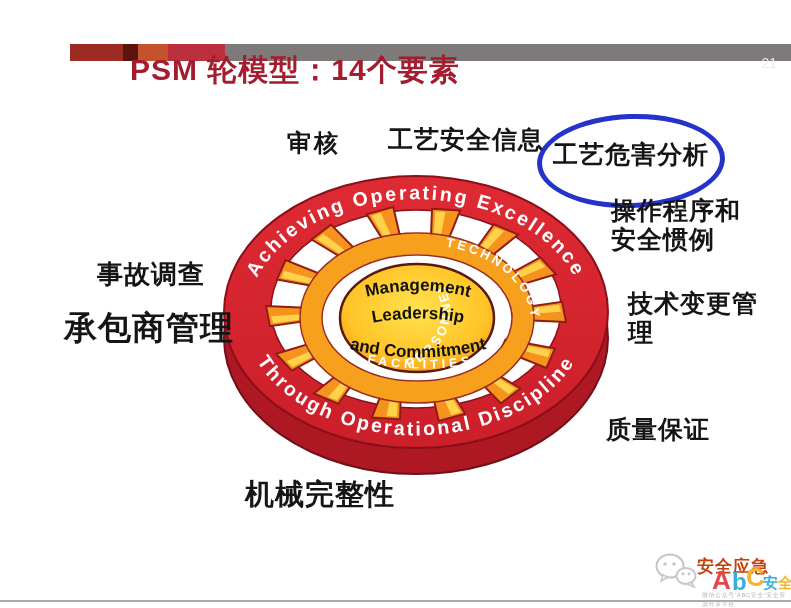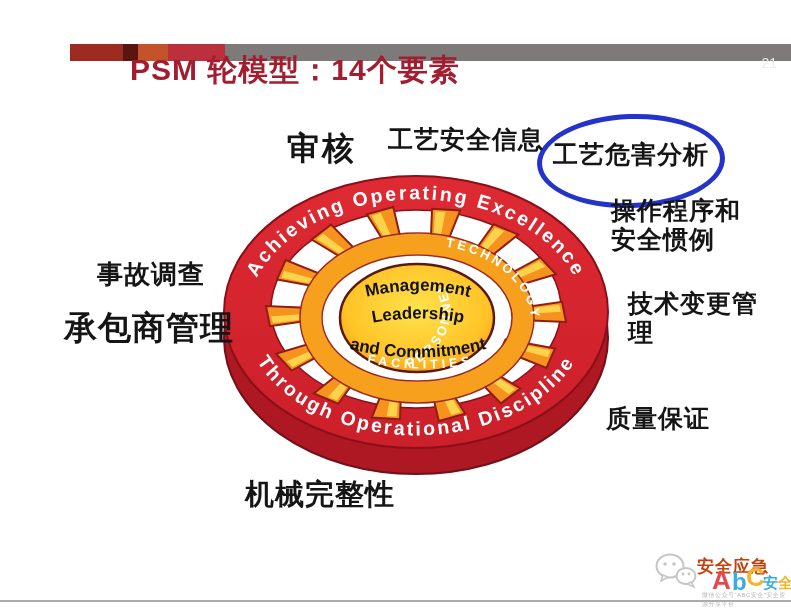--- a/index.html
+++ b/index.html
@@ -175,30 +175,30 @@
     <text class="hub-text" font-size="17">
       <textPath href="#arcHub2" xlink:href="#arcHub2" startOffset="50%" text-anchor="middle">Leadership</textPath>
     </text>
     <text class="hub-text" font-size="17">
       <textPath href="#arcHub3" xlink:href="#arcHub3" startOffset="50%" text-anchor="middle">and Commitment</textPath>
     </text>
   </svg>
 
   <div class="annot"></div>
 
-  <div class="lbl" style="left:287px;top:130px;font-size:32px;letter-spacing:3px">审核</div>
+  <div class="lbl" style="left:287px;top:130px;font-size:24px;letter-spacing:3px">审核</div>
   <div class="lbl" style="left:388px;top:126px;font-size:25px">工艺安全信息</div>
   <div class="lbl" style="left:553px;top:141px;font-size:25px">工艺危害分析</div>
   <div class="lbl" style="left:611px;top:197px;font-size:25px">操作程序和
 安全惯例</div>
   <div class="lbl" style="left:97px;top:260px;font-size:26px">事故调查</div>
   <div class="lbl" style="left:628px;top:290px;font-size:25px">技术变更管
 理</div>
   <div class="lbl" style="left:64px;top:310px;font-size:33px">承包商管理</div>
-  <div class="lbl" style="left:606px;top:405px;font-size:25px">质量保证</div>
+  <div class="lbl" style="left:606px;top:416px;font-size:25px">质量保证</div>
   <div class="lbl" style="left:245px;top:478px;font-size:29px">机械完整性</div>
 
   <svg style="position:absolute;left:653px;top:552px" width="46" height="38" viewBox="0 0 46 38">
     <ellipse cx="17" cy="14" rx="13.5" ry="11.5" fill="#fff" stroke="#C6C6C6" stroke-width="2"></ellipse>
     <path d="M 10,23 L 8,29 L 15,25 Z" fill="#fff" stroke="#C6C6C6" stroke-width="1.5"></path>
     <circle cx="12" cy="12" r="1.8" fill="#C6C6C6"></circle>
     <circle cx="21" cy="12" r="1.8" fill="#C6C6C6"></circle>
     <ellipse cx="33" cy="24" rx="9.5" ry="8" fill="#fff" stroke="#C6C6C6" stroke-width="2"></ellipse>
     <path d="M 38,30 L 41,35 L 34,32 Z" fill="#fff" stroke="#C6C6C6" stroke-width="1.5"></path>
     <circle cx="30" cy="22" r="1.4" fill="#C6C6C6"></circle>

